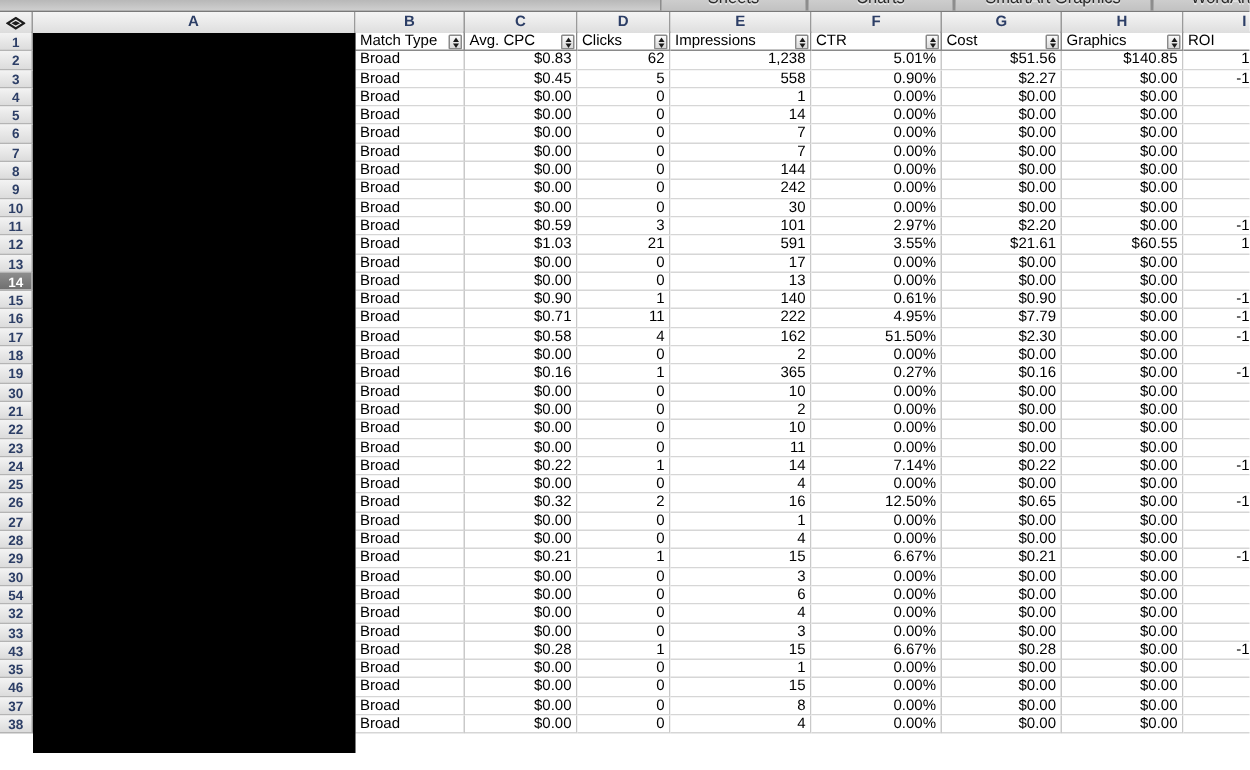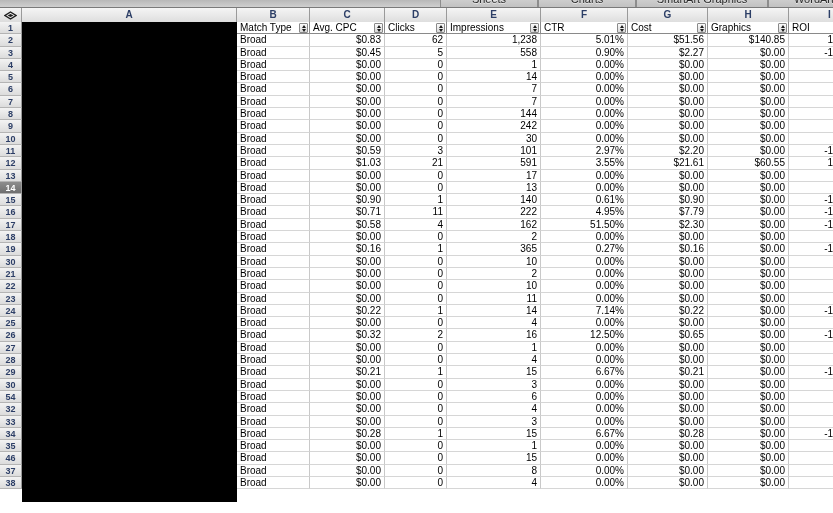--- a/index.html
+++ b/index.html
@@ -636,21 +636,21 @@
           <div class="cell txt c-B">Broad</div>
           <div class="cell num c-C">$0.00</div>
           <div class="cell num c-D">0</div>
           <div class="cell num c-E">3</div>
           <div class="cell num c-F">0.00%</div>
           <div class="cell num c-G">$0.00</div>
           <div class="cell num c-H">$0.00</div>
           <div class="cell num c-I">0.00%</div>
         </div>
         <div class="row">
-          <div class="rh">34</div>
+          <div class="rh">43</div>
           <div class="cell txt c-A"></div>
           <div class="cell txt c-B">Broad</div>
           <div class="cell num c-C">$0.28</div>
           <div class="cell num c-D">1</div>
           <div class="cell num c-E">15</div>
           <div class="cell num c-F">6.67%</div>
           <div class="cell num c-G">$0.28</div>
           <div class="cell num c-H">$0.00</div>
           <div class="cell num c-I">-100.00%</div>
         </div>

